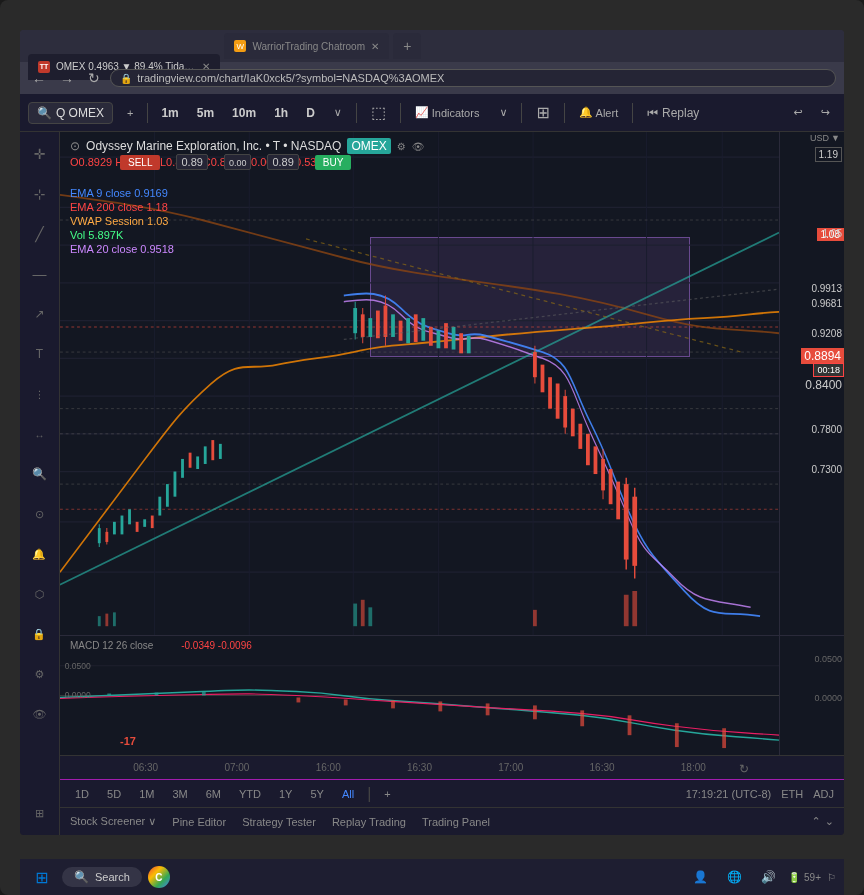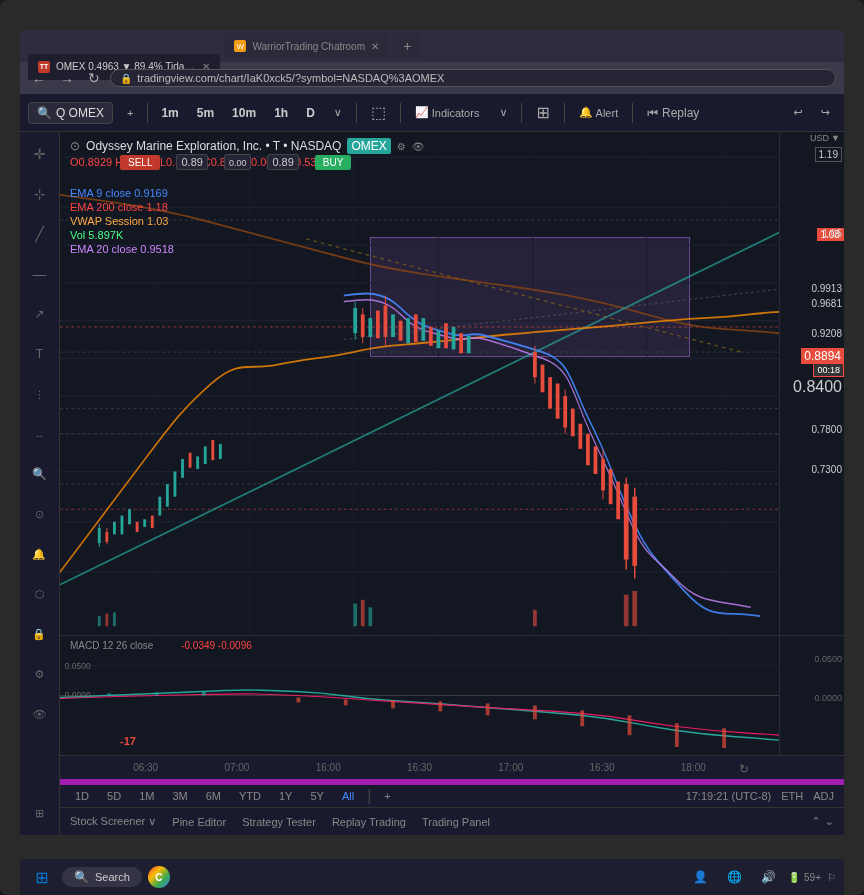--- a/index.html
+++ b/index.html
@@ -346,21 +346,21 @@
       font-size: 10px;
       color: #666;
       flex: 1;
       text-align: center;
     }
 
     
     .period-bar {
       height: 28px;
       background: #1a1a2e;
-      border-top: 6px solid #a21caf;
+      border-top: 1px solid #a21caf;
       display: flex;
       align-items: center;
       padding: 0 10px;
       gap: 8px;
       flex-shrink: 0;
       text-align: right;
     }
 
     .period-btn {
       font-size: 11px;
@@ -745,21 +745,21 @@
           <div class="price-axis" style="position:relative;overflow:hidden;">
 
             <div style="position:absolute;top:3%;right:2px;font-size:10px;color:#ccc;background:#131722;padding:1px 3px;border:1px solid #555;">1.19</div>
             <div style="position:absolute;top:16%;right:0;font-size:10px;color:#fff;background:#e74c3c;padding:1px 4px;margin-top:16px;">1.08</div>
             <div style="position:absolute;top:19%;right:2px;font-size:10px;color:#ccc;">1.05</div>
             <div style="position:absolute;top:30%;right:2px;font-size:10px;color:#ccc;">0.9913</div>
             <div style="position:absolute;top:33%;right:2px;font-size:10px;color:#ccc;">0.9681</div>
             <div style="position:absolute;top:39%;right:2px;font-size:10px;color:#ccc;">0.9208</div>
             <div style="position:absolute;top:43%;right:0;font-size:12px;color:#fff;background:#e74c3c;padding:1px 3px;">0.8894</div>
             <div style="position:absolute;top:46%;right:0;font-size:9px;color:#fff;background:#333;padding:1px 3px;border:1px solid #f44;">00:18</div>
-            <div style="position:absolute;top:49%;right:2px;font-size:16px;color:#ccc;">0.8400</div>
+            <div style="position:absolute;top:49%;right:2px;font-size:12px;color:#ccc;">0.8400</div>
             <div style="position:absolute;top:58%;right:2px;font-size:10px;color:#ccc;">0.7800</div>
             <div style="position:absolute;top:66%;right:2px;font-size:10px;color:#ccc;">0.7300</div>
 
             <div style="position:absolute;top:1px;right:4px;font-size:9px;color:#888;display:flex;align-items:center;gap:2px;">
               <span>USD</span>
               <span>▼</span>
             </div>
           </div>
         </div>
 

